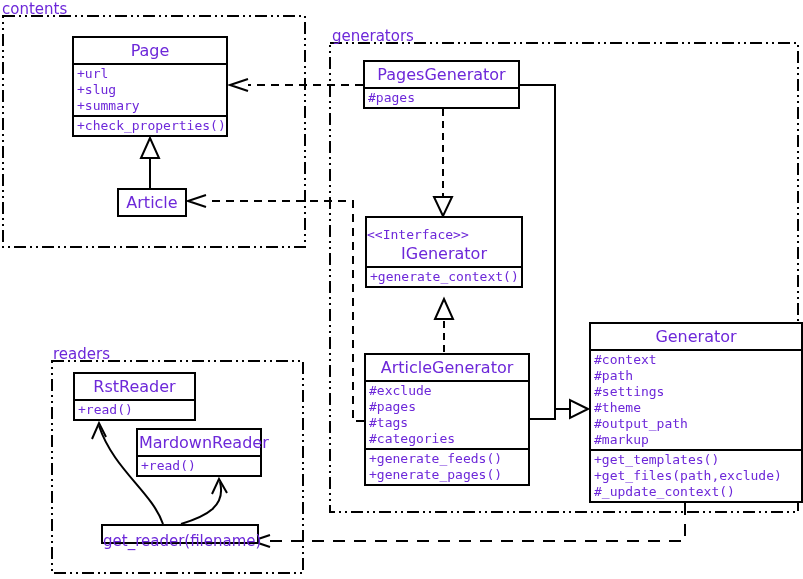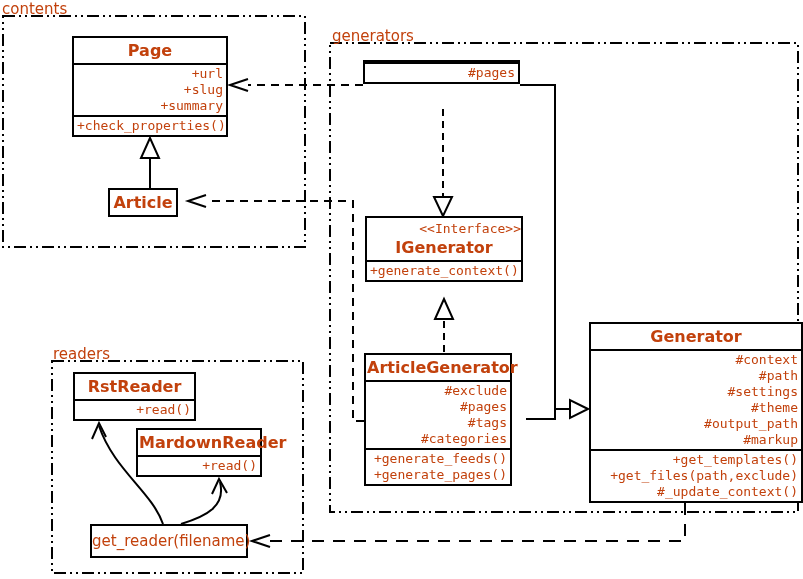--- a/index.html
+++ b/index.html
@@ -1,22 +1,22 @@
 <!DOCTYPE html>
 <html><head>
 <meta charset="utf-8">
 <style>
   html,body{margin:0;padding:0;background:#fff;}
   #canvas{position:relative;width:803px;height:579px;background:#fff;
-          font-family:"DejaVu Sans",sans-serif;color:#c2410c;overflow:hidden;}
+          font-family:"DejaVu Sans",sans-serif;color:#6d28d9;overflow:hidden;}
   .wires{position:absolute;left:0;top:0;}
   .cls{position:absolute;background:#fff;border:2px solid #000;box-sizing:border-box;}
-  .cls-title{font-weight:bold;font-size:16px;line-height:21px;text-align:center;padding:2px 1px;white-space:nowrap;}
-  .stereo{font-family:"DejaVu Sans Mono",monospace;font-size:13px;line-height:16px;text-align:right;padding-top:3px;white-space:nowrap;}
-  .sec{border-top:2px solid #000;padding:1px 0;text-align:right;}
+  .cls-title{font-weight:normal;font-size:16px;line-height:21px;text-align:center;padding:2px 1px;white-space:nowrap;}
+  .stereo{font-family:"DejaVu Sans Mono",monospace;font-size:13px;line-height:16px;text-align:left;padding-top:9px;white-space:nowrap;}
+  .sec{border-top:2px solid #000;padding:1px 0;}
   .member{font-family:"DejaVu Sans Mono",monospace;font-size:13px;line-height:16px;padding:0 3px;white-space:nowrap;}
   .pkg-label{position:absolute;font-size:15px;line-height:15px;white-space:nowrap;}
   .fn{position:absolute;background:#fff;border:2px solid #000;box-sizing:border-box;
       text-align:center;font-size:15px;}
 </style>
 </head>
 <body>
 
 <div id="canvas">
 
@@ -84,39 +84,40 @@
     <div class="sec">
       <div class="member">+url</div>
       <div class="member">+slug</div>
       <div class="member">+summary</div>
     </div>
     <div class="sec">
       <div class="member">+check_properties()</div>
     </div>
   </div>
 
-  <div class="cls" style="left:108px;top:188px;width:70px">
+  <div class="cls" style="left:117px;top:188px;width:70px">
     <div class="cls-title">Article</div>
   </div>
 
   <div class="cls" style="left:363px;top:60px;width:157px">
+    <div class="cls-title">PagesGenerator</div>
     <div class="sec">
       <div class="member">#pages</div>
     </div>
   </div>
 
   <div class="cls" style="left:365px;top:216px;width:158px">
     <div class="stereo">&lt;&lt;Interface&gt;&gt;</div>
     <div class="cls-title" style="padding-top:0">IGenerator</div>
     <div class="sec">
       <div class="member">+generate_context()</div>
     </div>
   </div>
 
-  <div class="cls" style="left:364px;top:353px;width:148px">
+  <div class="cls" style="left:364px;top:353px;width:166px">
     <div class="cls-title">ArticleGenerator</div>
     <div class="sec">
       <div class="member">#exclude</div>
       <div class="member">#pages</div>
       <div class="member">#tags</div>
       <div class="member">#categories</div>
     </div>
     <div class="sec">
       <div class="member">+generate_feeds()</div>
       <div class="member">+generate_pages()</div>
@@ -147,15 +148,15 @@
     </div>
   </div>
 
   <div class="cls" style="left:136px;top:428px;width:126px">
     <div class="cls-title">MardownReader</div>
     <div class="sec">
       <div class="member">+read()</div>
     </div>
   </div>
 
-  <div class="fn" style="left:90px;top:524px;width:158px;height:34px;line-height:31px">get_reader(filename)</div>
+  <div class="fn" style="left:101px;top:524px;width:158px;height:20px;line-height:31px">get_reader(filename)</div>
 
 </div>
 
 </body></html>

